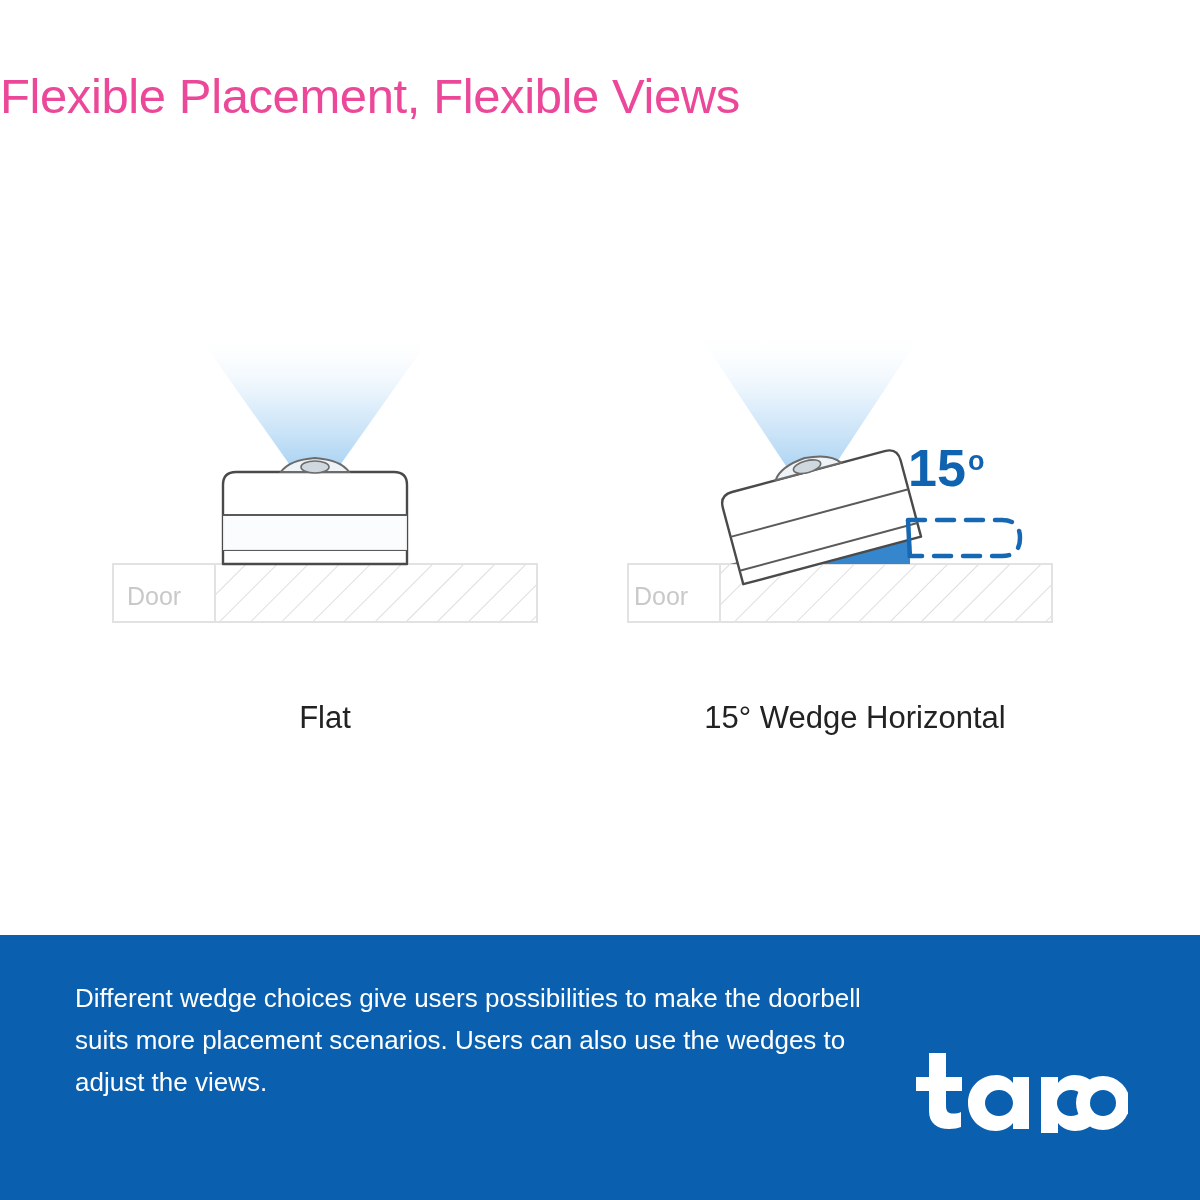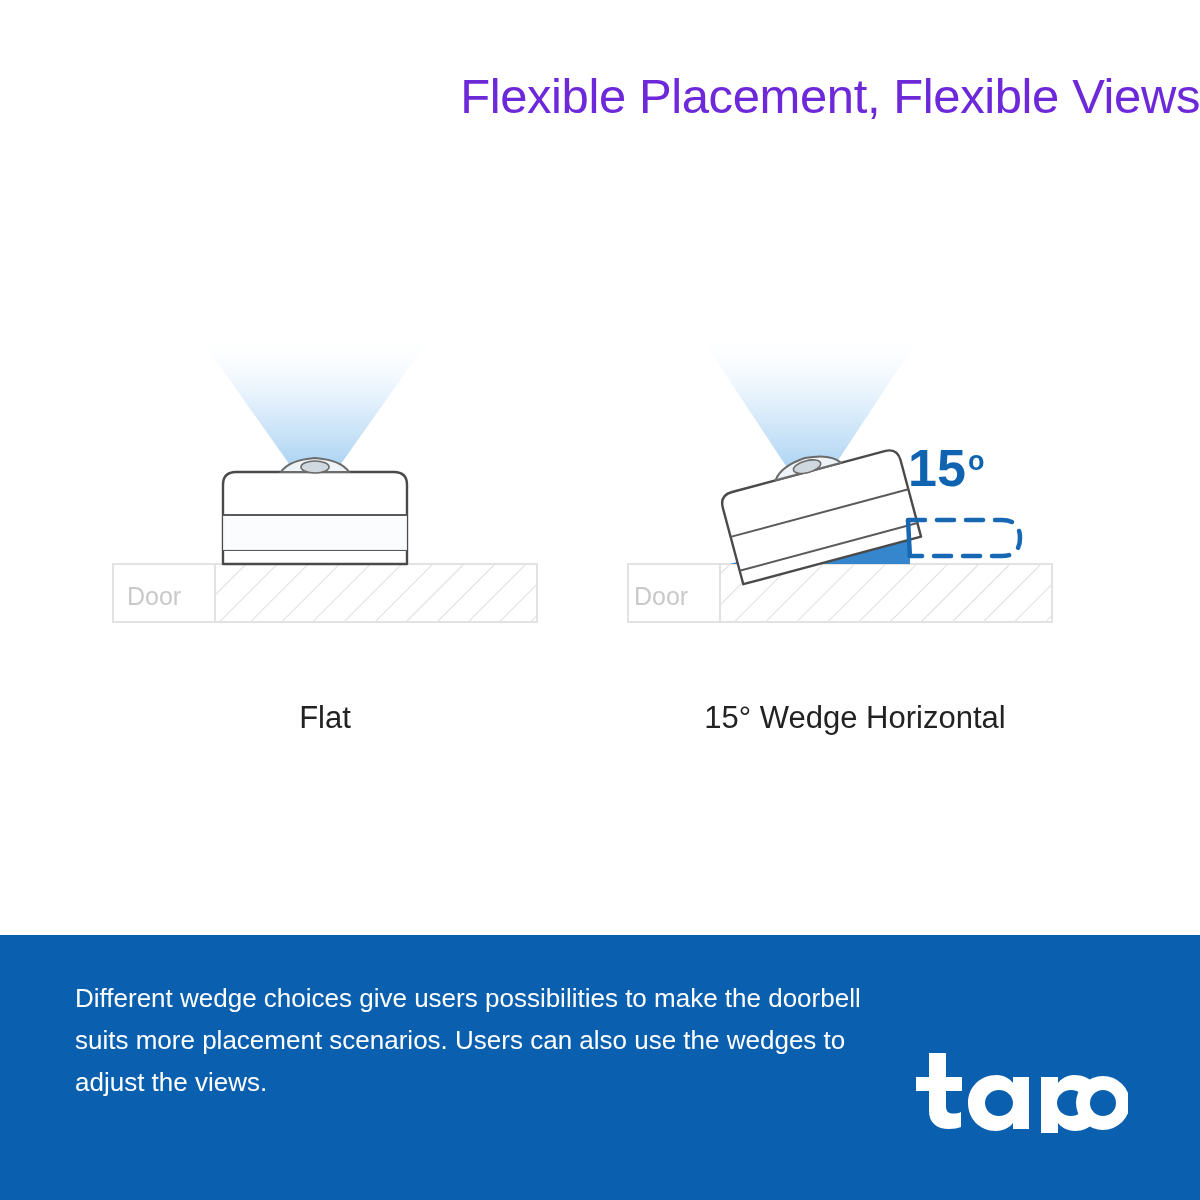--- a/index.html
+++ b/index.html
@@ -27,25 +27,25 @@
     position: relative;
     flex: 1 1 auto;
     background: #ffffff;
   }
 
   .title {
     position: absolute;
     top: 68px;
     left: 0;
     width: 1200px;
-    text-align: right;
+    text-align: left;
     font-size: 49px;
     font-weight: 400;
     letter-spacing: -0.4px;
-    color: #6d28d9;
+    color: #ec4899;
     font-family: "Liberation Sans", sans-serif;
   }
 
   .diagram-row {
     position: absolute;
     top: 300px;
     left: 0;
     width: 1200px;
     height: 380px;
   }

